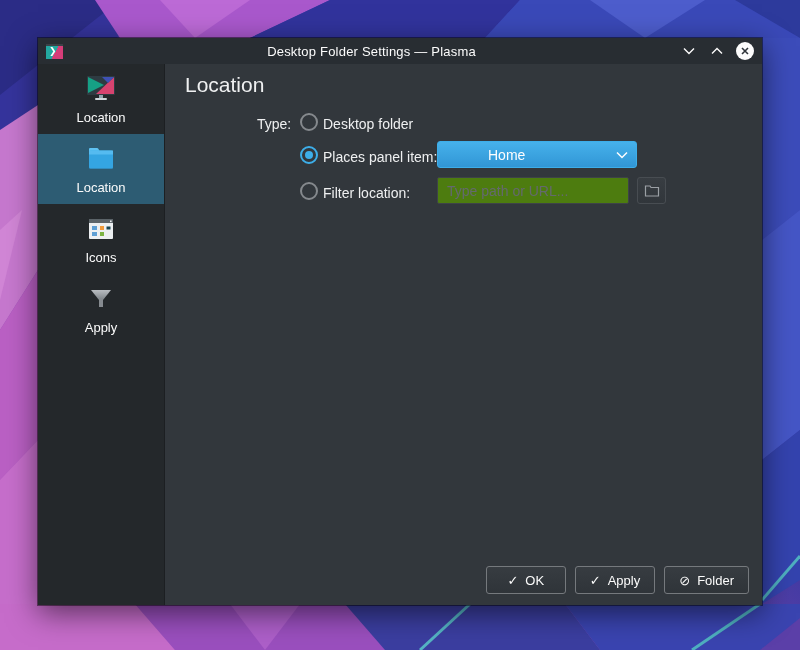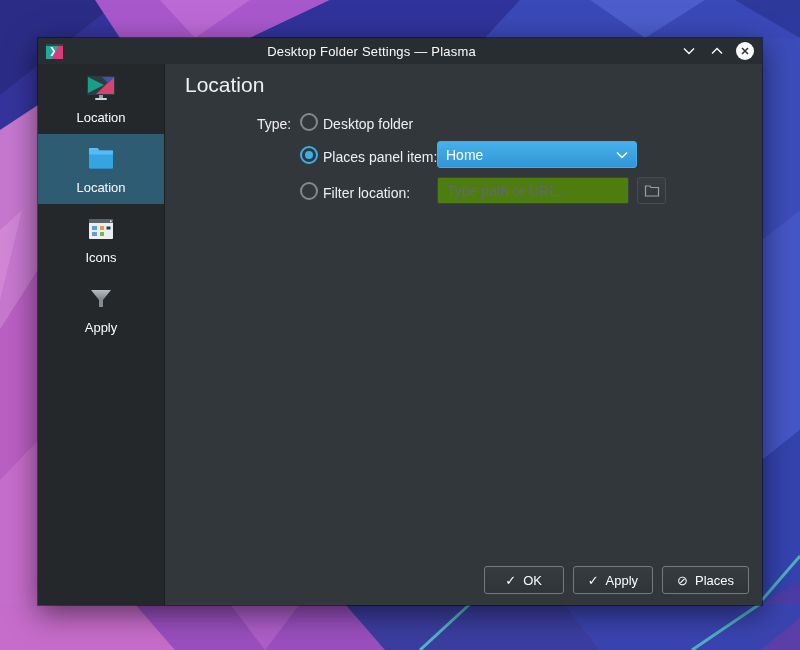--- a/index.html
+++ b/index.html
@@ -32,21 +32,21 @@
   .heading { position:absolute; left:20px; top:9px; font-size:21px; font-weight:400; color:#eff0f1; }
 
   .form-label { position:absolute; font-size:14px; color:#eff0f1; white-space:nowrap; }
   .radio { position:absolute; width:18px; height:18px; border-radius:50%; border:2px solid #85898d; background:transparent; }
   .radio.checked { border-color:#3daee9; }
   .radio.checked::after { content:""; position:absolute; left:3px; top:3px; width:8px; height:8px; border-radius:50%; background:#3daee9; }
 
   .dropdown { position:absolute; left:272px; top:77px; width:200px; height:27px; border-radius:3px;
     background:linear-gradient(#46b1ea,#3196d6); border:1px solid #3daee9;
     display:flex; align-items:center; padding:0 8px; cursor:default; }
-  .dropdown-value { flex:1; font-size:14px; color:#fdfdfe; }
+  .dropdown-value { flex:1; font-size:14px; color:#fdfdfe;margin-left:42px; }
 
   .text-input { position:absolute; left:272px; top:113px; width:192px; height:27px;
     background:#4d7c0f; border:1px solid #3e4348; border-radius:2px; color:#eff0f1;
     font-size:14px; padding:0 9px; font-family:"Liberation Sans","DejaVu Sans",sans-serif; }
   .text-input::placeholder { color:#64696e; }
   .browse-btn { position:absolute; left:472px; top:113px; width:29px; height:27px;
     background:linear-gradient(#383d42,#31363b); border:1px solid #484d52; border-radius:3px;
     display:flex; align-items:center; justify-content:center; cursor:default; }
 
   .footer { position:absolute; right:13px; bottom:11px; display:flex; gap:9px; }
@@ -211,20 +211,20 @@
           <button class="btn">
             <span class="glyph">✓</span>
             <span>OK</span>
           </button>
           <button class="btn">
             <span class="glyph">✓</span>
             <span>Apply</span>
           </button>
           <button class="btn">
             <span class="glyph">⊘</span>
-            <span>Places</span>
+            <span>Folder</span>
           </button>
         </div>
 
       </div>
     </div>
   </div>
 </div>
 
 </body></html>

